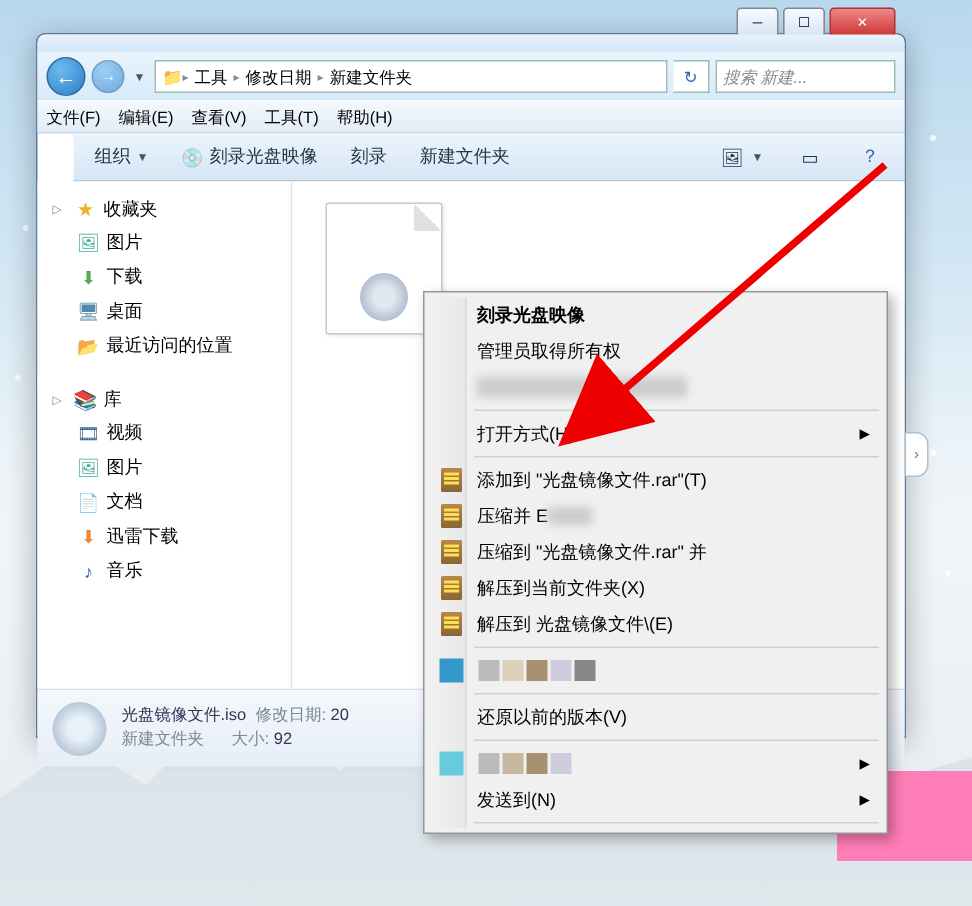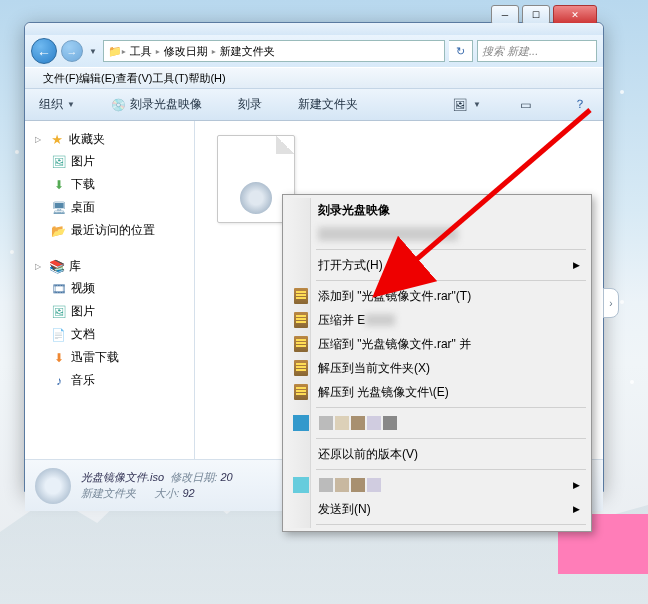--- a/index.html
+++ b/index.html
@@ -17,41 +17,41 @@
 .wb-close { background:linear-gradient(180deg,#e88,#c33); color:#fff; border-color:#a33; width:44px; }
 .navrow { height:32px; background:linear-gradient(180deg,#eaf4fd,#d8eaf9); display:flex; align-items:center; padding:0 6px; gap:4px; }
 .navbtn { width:26px; height:26px; border-radius:50%; background:radial-gradient(circle at 35% 30%,#6fb9f0,#2a7fc9); border:1px solid #2a6aa0; display:flex; align-items:center; justify-content:center; color:#fff; font-size:14px; }
 .navfwd { width:22px; height:22px; font-size:11px; opacity:.6; }
 .navdd { width:12px; height:20px; font-size:8px; color:#456; display:flex; align-items:center; justify-content:center; }
 .pathbox { flex:1; height:22px; background:#fff; border:1px solid #9bb; display:flex; align-items:center; padding:0 4px; font-size:11px; }
 .pathseg { padding:0 4px; }
 .pathar { color:#888; font-size:8px; }
 .refbtn { width:24px; height:22px; border:1px solid #9bb; border-left:none; background:#fff; display:flex; align-items:center; justify-content:center; font-size:11px; color:#36a; }
 .searchbox { width:120px; height:22px; background:#fff; border:1px solid #9bb; display:flex; align-items:center; padding:0 4px; font-size:11px; color:#888; font-style:italic; }
-.menubar { height:22px; background:linear-gradient(180deg,#f3f8fd,#e2edf7); border-top:1px solid #fff; border-bottom:1px solid #c4d5e6; display:flex; align-items:center; padding:0 18px; font-size:11px; }
-.toolbar { height:32px; background:linear-gradient(180deg,#ecf4fc,#d5e6f5); border-bottom:1px solid #b4c5d6; display:flex; align-items:center; padding:0 8px; font-size:12px; gap:24px; color:#234; }
+.menubar { height:22px; background:linear-gradient(180deg,#f3f8fd,#e2edf7); border-top:1px solid #fff; border-bottom:1px solid #c4d5e6; display:flex; align-items:center; padding:0 6px; font-size:11px; gap:12px; }
+.toolbar { height:32px; background:linear-gradient(180deg,#ecf4fc,#d5e6f5); border-bottom:1px solid #b4c5d6; display:flex; align-items:center; padding:0 8px; font-size:12px; gap:10px; color:#234;margin-left:24px; }
 .tbtn { display:flex; align-items:center; gap:4px; padding:2px 6px; }
 .tarrow { font-size:8px; color:#456; }
 .tspacer { flex:1; }
 .ticon { width:18px; height:18px; display:flex; align-items:center; justify-content:center; }
 .body { display:flex; height:338px; }
 .sidebar { width:170px; border-right:1px solid #d5e0eb; background:#fff; padding:8px 4px; overflow:hidden; font-size:12px; }
 .sgroup { margin-bottom:14px; }
 .sghead { display:flex; align-items:center; gap:4px; padding:2px 6px; }
 .sgarrow { width:10px; font-size:8px; color:#888; }
 .sgicon { width:16px; height:16px; display:flex; align-items:center; justify-content:center; font-size:13px; }
 .sitem { display:flex; align-items:center; gap:4px; padding:3px 6px 3px 22px; }
 .siicon { width:16px; height:16px; display:flex; align-items:center; justify-content:center; font-size:12px; }
 .content { flex:1; background:#fff; padding:10px; position:relative; }
 .fileicon { width:78px; height:88px; background:#fff; border:1px solid #c8c8c8; border-radius:2px; position:relative; margin:4px 12px; box-shadow:1px 1px 3px rgba(0,0,0,.1); }
 .fileicon::before { content:''; position:absolute; top:0; right:0; width:18px; height:18px; background:linear-gradient(225deg,transparent 50%,#e0e0e0 50%); }
 .fileicon-inner { position:absolute; bottom:8px; left:50%; transform:translateX(-50%); width:32px; height:32px; border-radius:50%; background:radial-gradient(circle,#e0e8f0 30%,#b0c0d0 70%,#8090a0); }
 .details { height:52px; border-top:1px solid #d5e0eb; background:linear-gradient(180deg,#f4f8fc,#e6eef6); display:flex; align-items:center; padding:4px 10px; font-size:11px; gap:10px; }
 .dthumb { width:36px; height:36px; border-radius:50%; background:radial-gradient(circle,#e8f0f8 30%,#b8c8d8 70%,#8898b0); }
-.dinfo { line-height:1.4; color:#335;font-style:italic; }
+.dinfo { line-height:1.4; color:#335; }
 .dlabel { color:#789; }
 .ctxmenu { position:absolute; top:194px; left:282px; width:310px; background:#f0f0f0; border:1px solid #979797; box-shadow:3px 3px 8px rgba(0,0,0,.3); padding:3px; font-size:12px; z-index:100; }
 .ctxitem { height:24px; display:flex; align-items:center; padding:0 20px 0 32px; position:relative; }
 .ctxicon { position:absolute; left:6px; width:18px; height:18px; display:flex; align-items:center; justify-content:center; font-size:12px; }
 .ctxarrow { position:absolute; right:8px; font-size:9px; }
 .ctxsep { height:1px; background:#d0d0d0; margin:3px 2px 3px 30px; }
 .ctxicobar { position:absolute; left:2px; top:3px; bottom:3px; width:26px; background:linear-gradient(90deg,#f2f2f2,#e8e8e8); border-right:1px solid #d8d8d8; }
 .blur { filter:blur(3px); background:#ccc; color:transparent; border-radius:2px; }
 .colorsq { display:inline-block; width:14px; height:14px; margin:0 1px; vertical-align:middle; }
 .arrow-ann { position:absolute; top:100px; left:380px; z-index:200; pointer-events:none; }
@@ -207,20 +207,23 @@
 
   <div class="morebtn">›</div>
 </div>
 
 <div class="ctxmenu">
   <div class="ctxicobar"></div>
   <div class="ctxitem">
       <b>刻录光盘映像</b>
     </div>
   <div class="ctxitem">
+      <span>管理员取得所有权</span>
+    </div>
+  <div class="ctxitem">
       <span class="blur" style="width:140px;height:14px">&nbsp;</span>
     </div>
   <div class="ctxsep"></div>
   <div class="ctxitem">
       <span>打开方式(H)</span>
       <span class="ctxarrow">▶</span>
     </div>
   <div class="ctxsep"></div>
   <div class="ctxitem">
       <span class="ctxicon">

